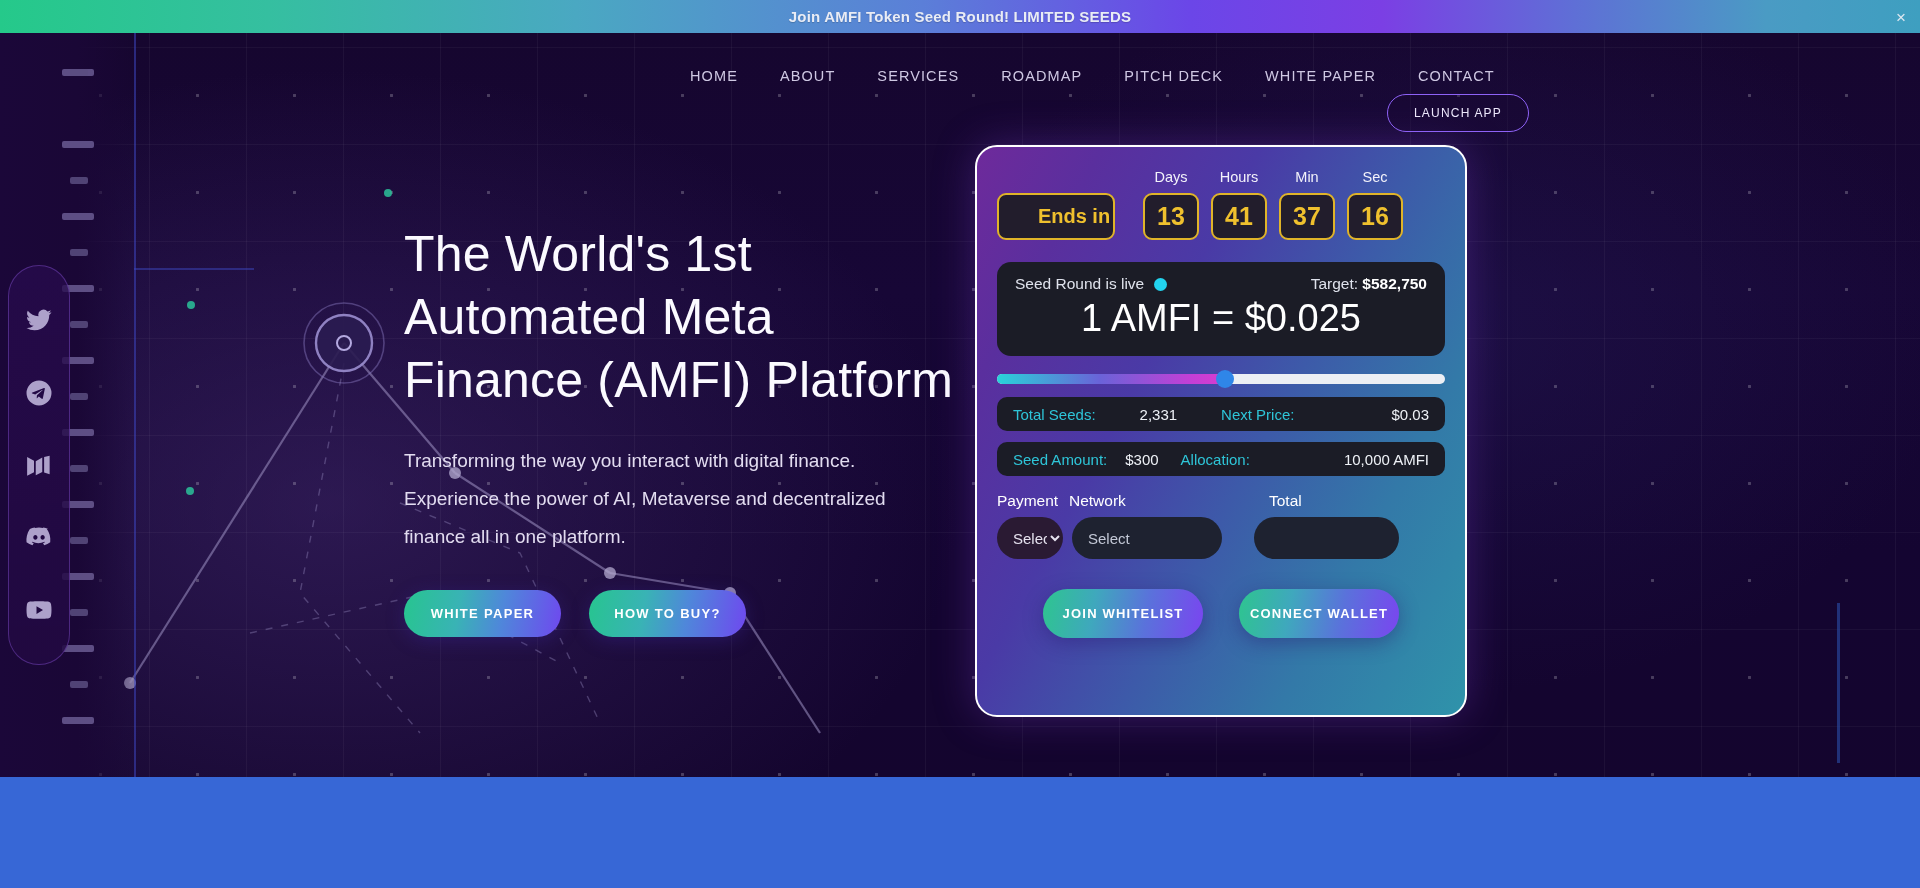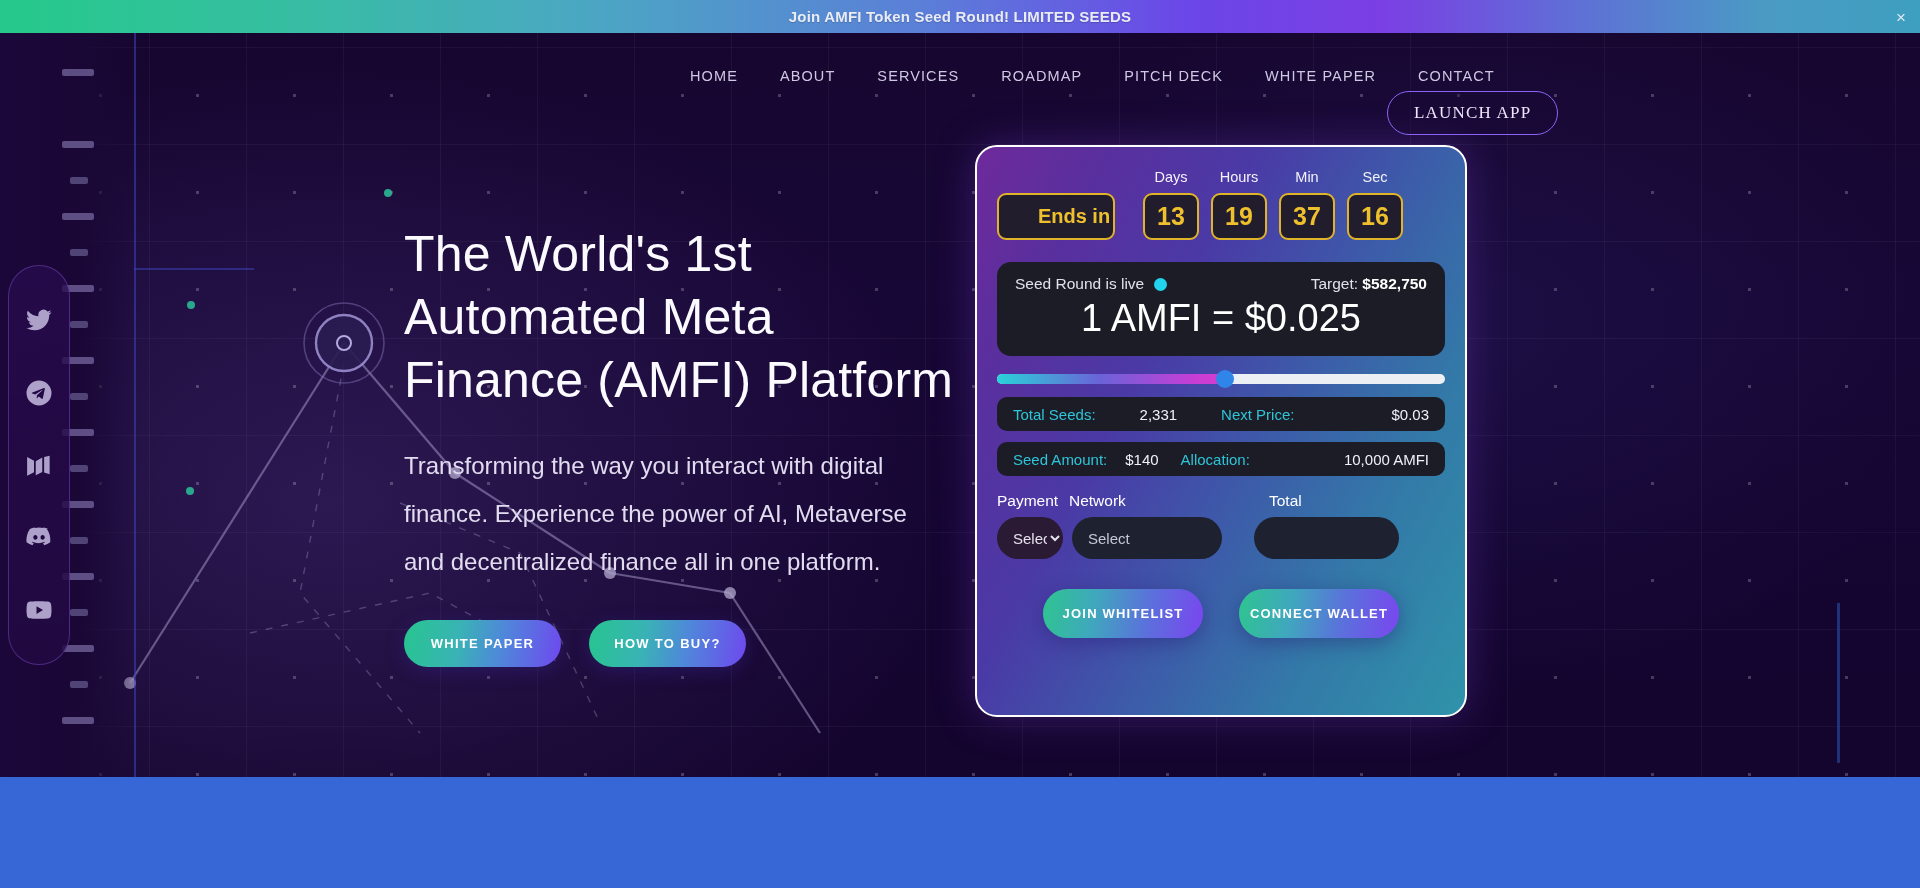--- a/index.html
+++ b/index.html
@@ -95,31 +95,31 @@
   .logo-wrap { position: absolute; left: 404px; display: flex; align-items: center; gap: 14px; }
   .logo-mark { width: 54px; height: 54px; }
   .logo-text { color: #f2f2f7; font-size: 29px; font-weight: 500; letter-spacing: .5px; }
   .nav { position: absolute; left: 690px; display: flex; align-items: center; gap: 42px; }
   .nav-item {
     color: #cfc8e3; font-size: 14.5px; letter-spacing: 1.1px; cursor: pointer; white-space: nowrap;
   }
   .launch-btn {
     position: absolute; left: 1387px; top: 80px; transform: translateY(-50%);
     padding: 11px 26px; border: 1.6px solid #8e62f7; border-radius: 30px;
-    color: #ece7fb; font-size: 17px; letter-spacing: 1.2px; cursor: pointer;
-    background: rgba(25,8,52,.35); white-space: nowrap; font-family: Liberation Serif, serif;
+    color: #ece7fb; font-size: 12px; letter-spacing: 1.2px; cursor: pointer;
+    background: rgba(25,8,52,.35); white-space: nowrap;
   }
 
   
   .hero-copy { position: absolute; left: 404px; top: 190px; width: 560px; z-index: 4; }
   .hero-title {
     color: #fbfaff; font-size: 50px; line-height: 1.26; font-weight: 400; letter-spacing: .2px;
   }
   .hero-sub {
-    margin-top: 30px; color: #e2dcf0; font-size: 24px; line-height: 2.0; max-width: 530px;
+    margin-top: 30px; color: #e2dcf0; font-size: 19px; line-height: 2.0; max-width: 530px;
   }
   .cta-row { margin-top: 34px; display: flex; gap: 28px; }
   .cta {
     padding: 16px 0; width: 157px; text-align: center; border-radius: 30px;
     background: linear-gradient(100deg,#27c58f 0%, #39b3b5 35%, #4f87da 62%, #6f48ef 100%);
     color: #fff; font-size: 13px; font-weight: bold; letter-spacing: 1.3px; cursor: pointer;
     box-shadow: 0 4px 18px rgba(60,40,160,.35);
   }
 
   
@@ -319,21 +319,21 @@
   <div class="sale-card">
 
     <div class="countdown-row">
       <div class="ends-in">Ends in</div>
       <div class="cd-unit">
         <span class="cd-label">Days</span>
         <span class="cd-box">13</span>
       </div>
       <div class="cd-unit">
         <span class="cd-label">Hours</span>
-        <span class="cd-box">19</span>
+        <span class="cd-box">41</span>
       </div>
       <div class="cd-unit">
         <span class="cd-label">Min</span>
         <span class="cd-box">37</span>
       </div>
       <div class="cd-unit">
         <span class="cd-label">Sec</span>
         <span class="cd-box">16</span>
       </div>
     </div>
@@ -358,21 +358,21 @@
 
     <div class="stat-row">
       <span class="stat-label">Total Seeds:</span>
       <span class="stat-value" style="margin-left:44px">2,331</span>
       <span class="stat-label" style="margin-left:44px">Next Price:</span>
       <span class="stat-value" style="margin-left:auto">$0.03</span>
     </div>
 
     <div class="stat-row">
       <span class="stat-label">Seed Amount:</span>
-      <span class="stat-value" style="margin-left:18px">$140</span>
+      <span class="stat-value" style="margin-left:18px">$300</span>
       <span class="stat-label" style="margin-left:22px">Allocation:</span>
       <span class="stat-value" style="margin-left:auto">10,000 AMFI</span>
     </div>
 
     <div class="form-labels">
       <span style="width:72px">Payment</span>
       <span style="width:200px">Network</span>
       <span>Total</span>
     </div>
 

